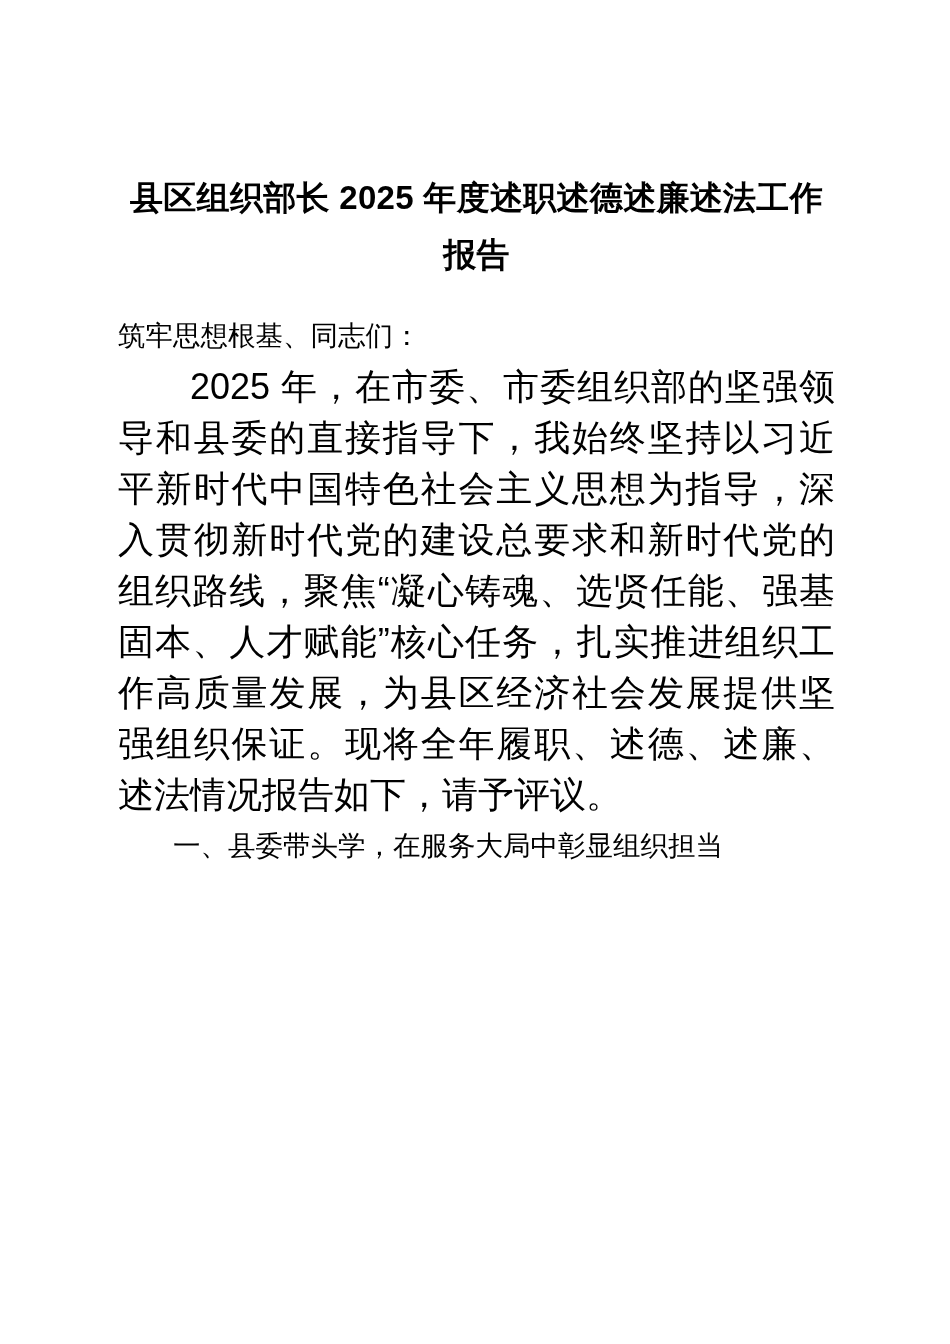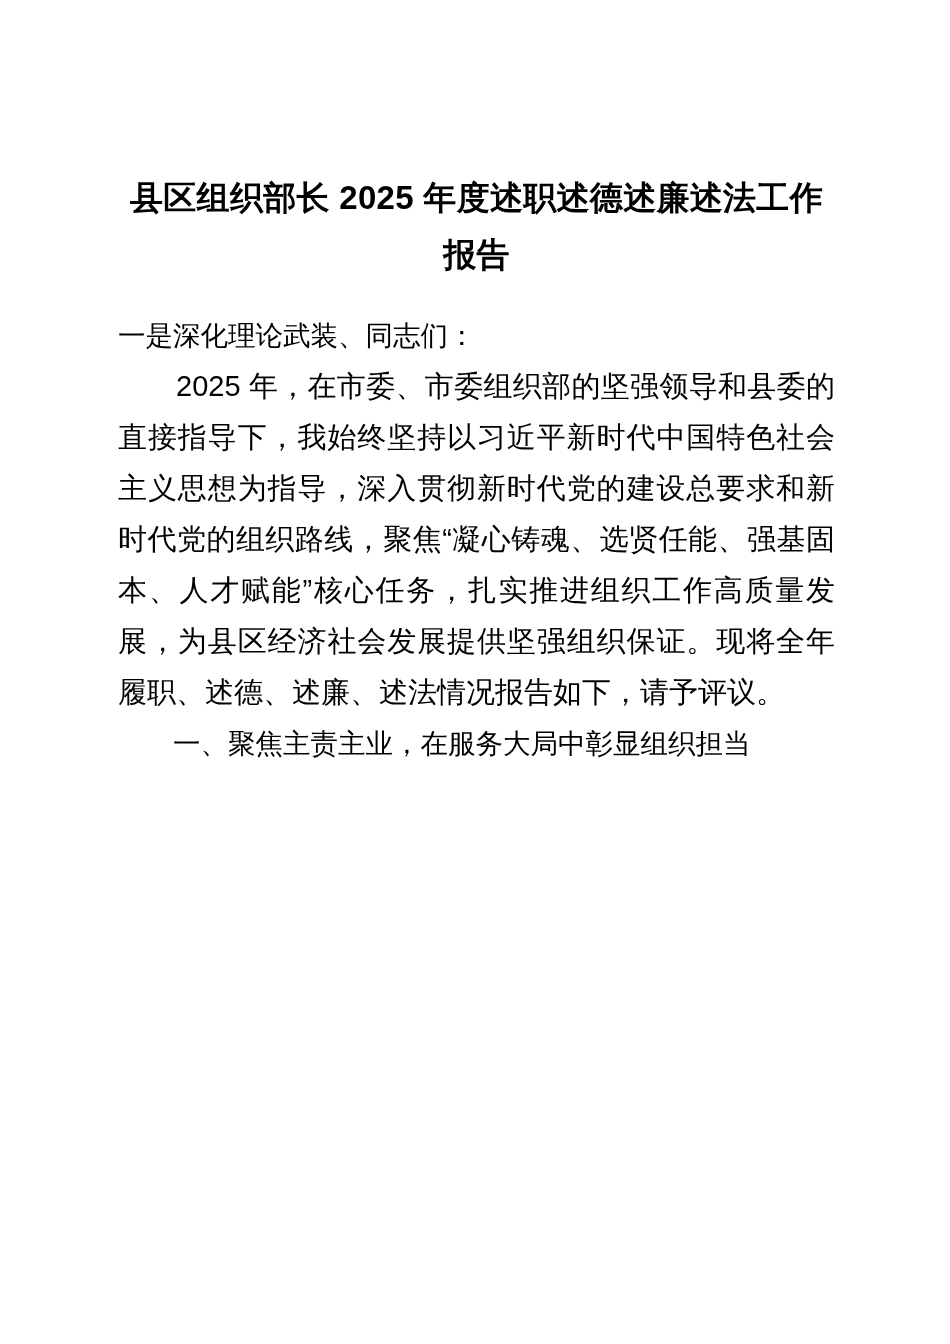--- a/index.html
+++ b/index.html
@@ -50,21 +50,21 @@
     padding-top: 26px;
     font-size: 27.5px;
     line-height: 51px;
     text-align: justify;
     text-align-last: left;
     word-break: break-all;
   }
 
   .body-para {
     margin: 0;
-    font-size: 29px;
+    font-size: 36px;
     line-height: 51px;
     text-indent: 2em;
     text-align: justify;
     text-align-last: left;
     word-break: break-all;
   }
 
   .section-heading {
     margin: 0;
     font-size: 27.5px;
@@ -76,22 +76,22 @@
   }
 </style>
 </head>
 <body>
 
 <div class="page">
   <div class="content">
 
     <h1 class="doc-title">县区组织部长 2025 年度述职述德述廉述法工作报告</h1>
 
-    <p class="salutation">一是深化理论武装、同志们：</p>
+    <p class="salutation">筑牢思想根基、同志们：</p>
 
     <p class="body-para">2025 年，在市委、市委组织部的坚强领导和县委的直接指导下，我始终坚持以习近平新时代中国特色社会主义思想为指导，深入贯彻新时代党的建设总要求和新时代党的组织路线，聚焦“凝心铸魂、选贤任能、强基固本、人才赋能”核心任务，扎实推进组织工作高质量发展，为县区经济社会发展提供坚强组织保证。现将全年履职、述德、述廉、述法情况报告如下，请予评议。</p>
 
-    <p class="section-heading">一、聚焦主责主业，在服务大局中彰显组织担当</p>
+    <p class="section-heading">一、县委带头学，在服务大局中彰显组织担当</p>
 
 
 
   </div>
 </div>
 
 </body></html>

